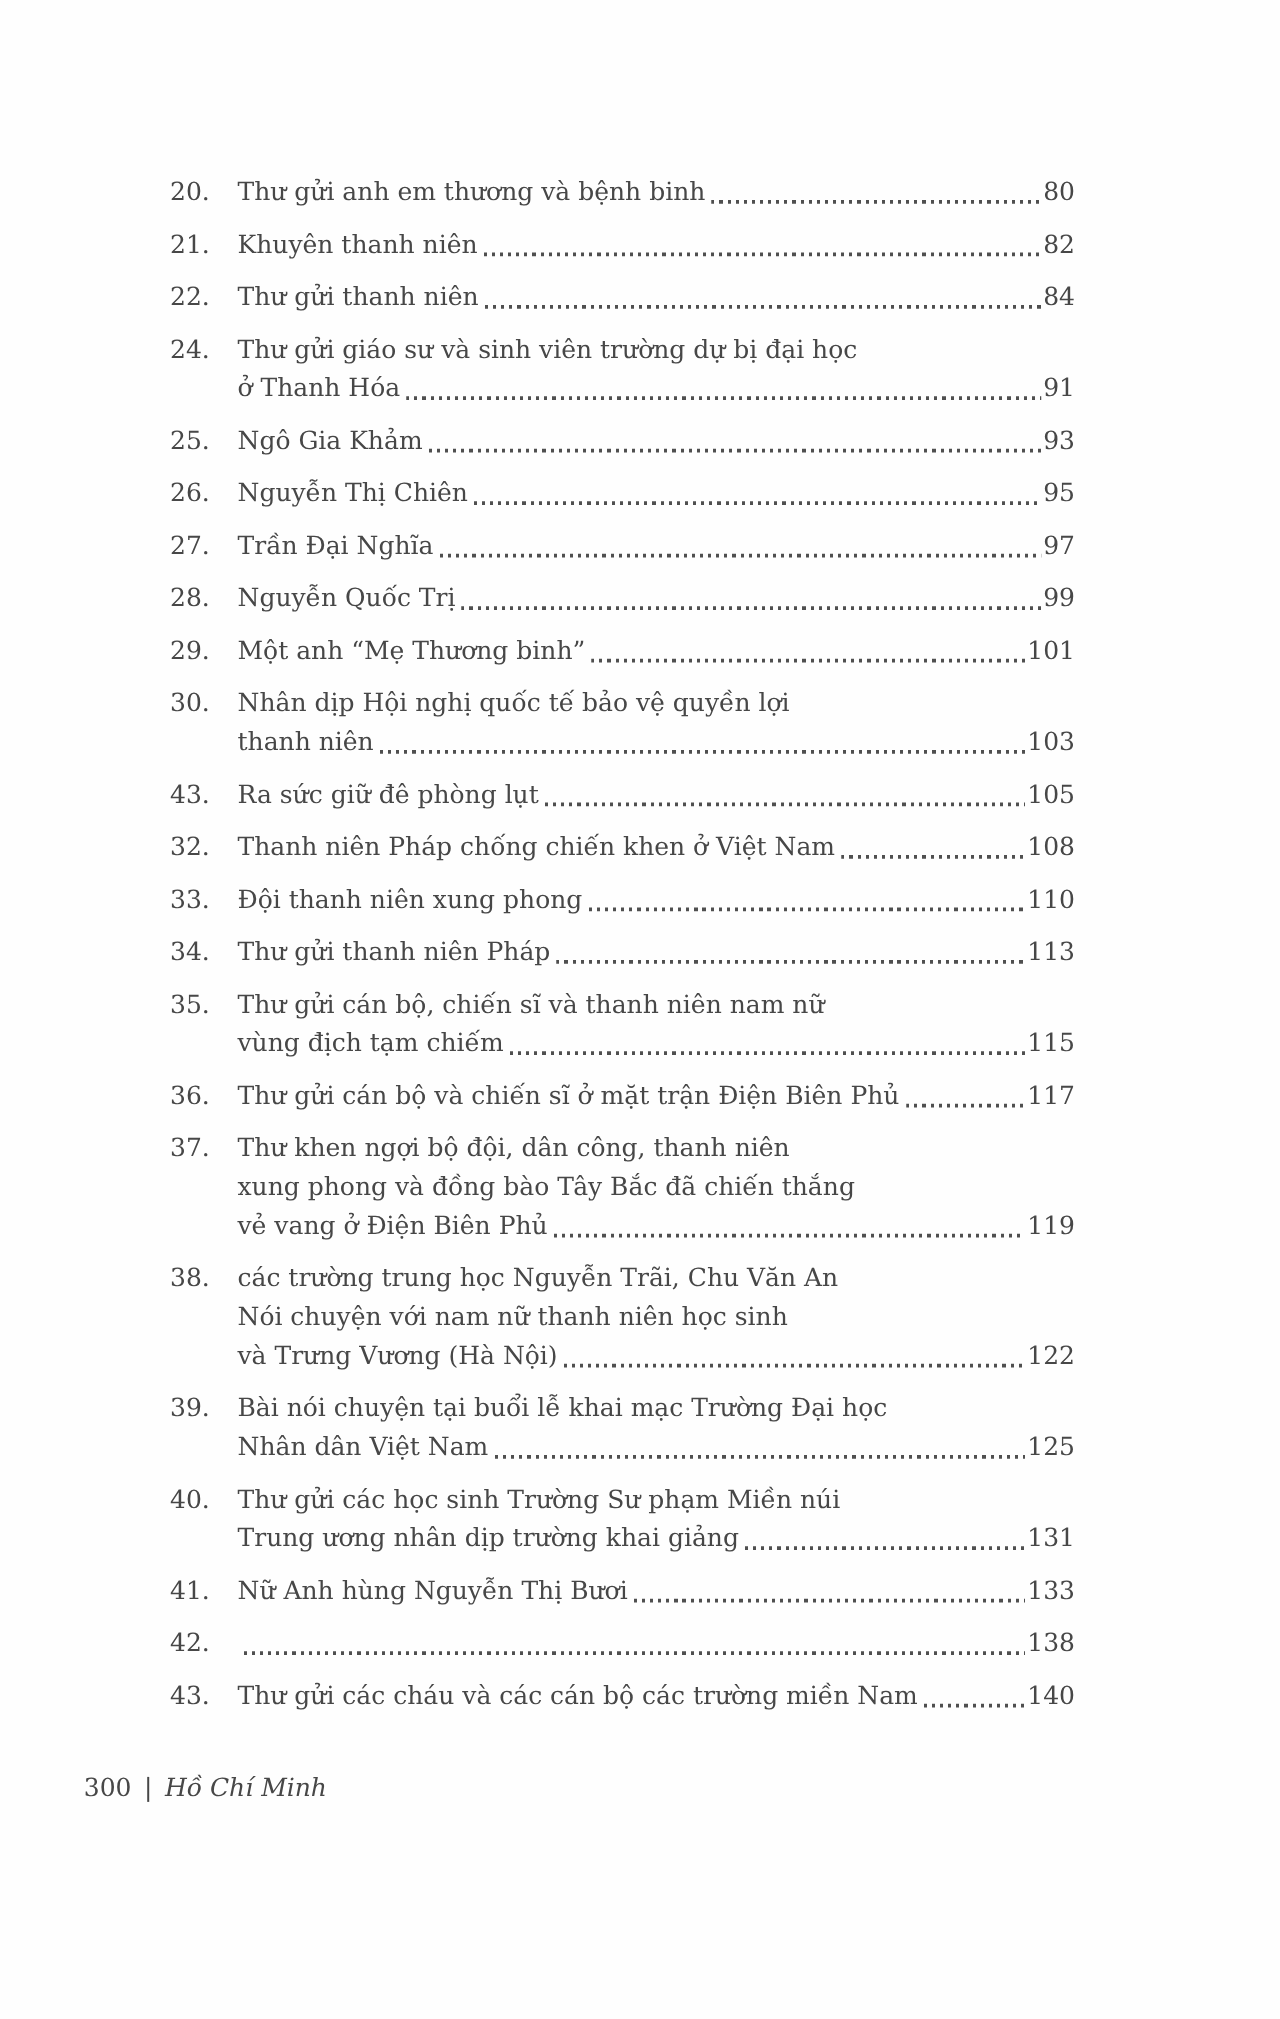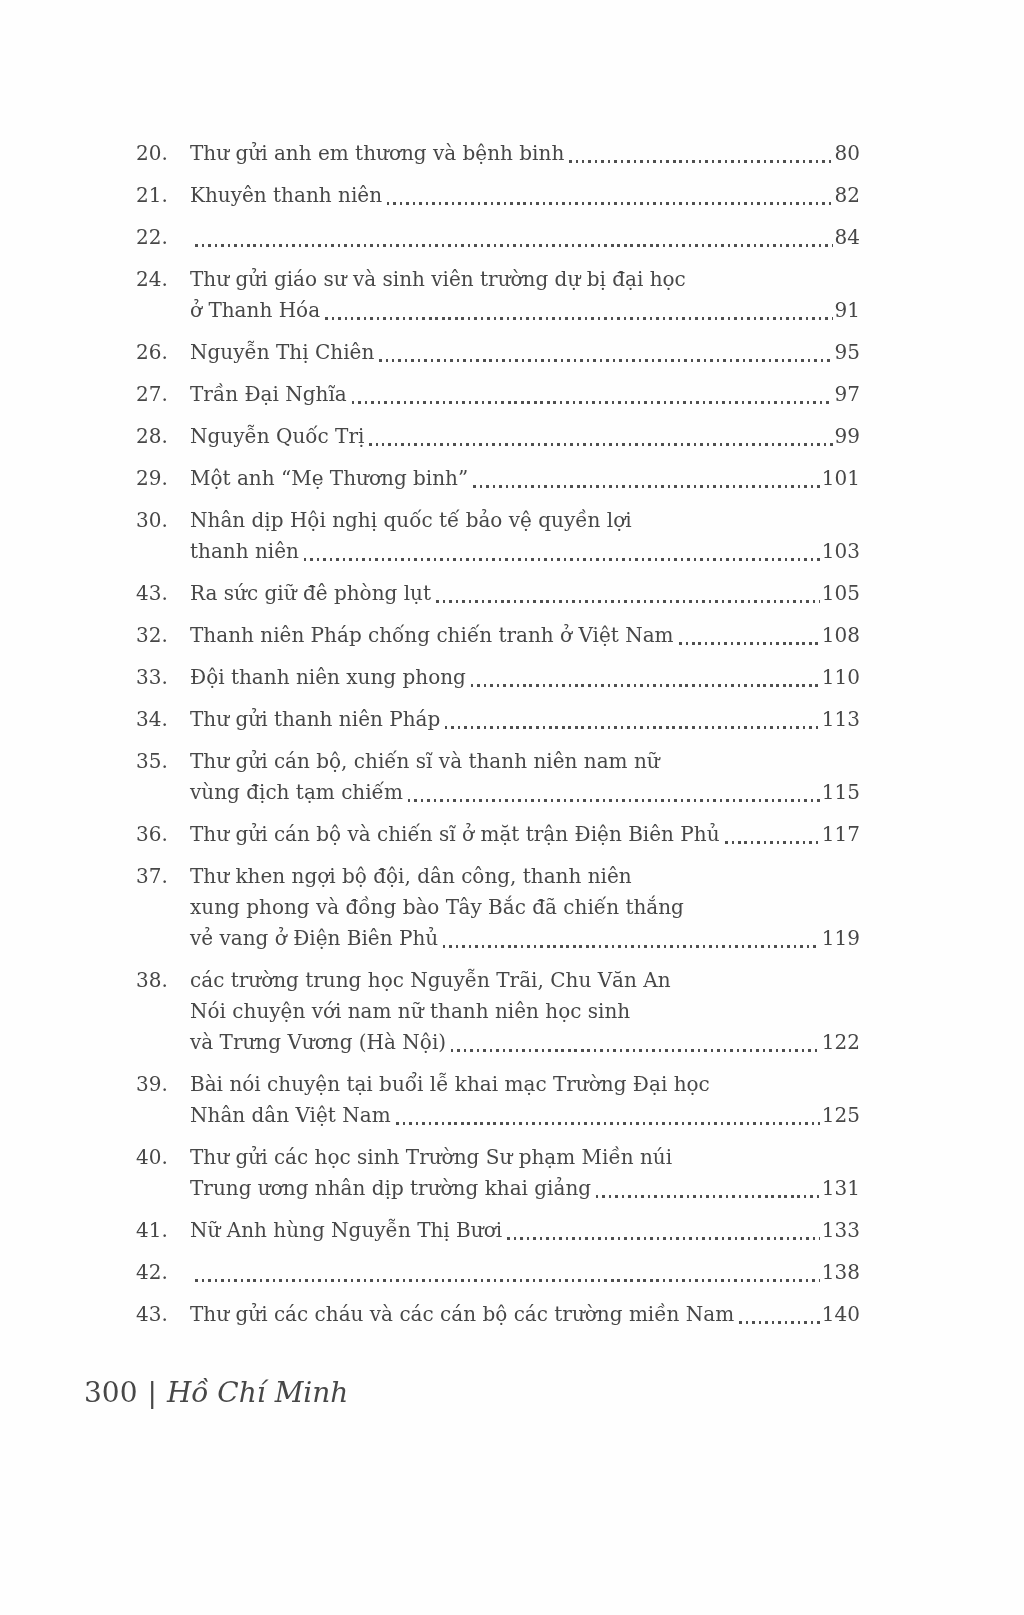--- a/index.html
+++ b/index.html
@@ -55,22 +55,22 @@
     min-width: 6px;
     align-self: flex-end;
     height: 3px;
     margin: 0 2px 6px 5px;
     background-image: repeating-linear-gradient(to right, #4f4f4f 0 2.5px, transparent 2.5px 6.5px);
   }
   .pg {
     flex-shrink: 0;
   }
   .footer {
-    margin: 46px 0 0 84px;
-    font-size: 28px;
+    margin: 46px 0 0 67px;
+    font-size: 20px;
     display: flex;
     align-items: center;
   }
   .footer .sep {
     margin: 0 10px;
     font-weight: 400;
   }
   .footer .book {
     font-style: italic;
   }
@@ -100,39 +100,50 @@
             <span class="leader"></span>
             <span class="pg">82</span>
           </div>
         </div>
   </div>
 
   <div class="entry">
     <span class="num">22.</span>
     <div class="body">
           <div class="line last">
+            <span class="txt">Thư gửi thanh niên</span>
             <span class="leader"></span>
             <span class="pg">84</span>
           </div>
         </div>
   </div>
 
 
   <div class="entry">
     <span class="num">24.</span>
     <div class="body">
           <div class="line"><span class="txt">Thư gửi giáo sư và sinh viên trường dự bị đại học</span></div>
           <div class="line last">
             <span class="txt">ở Thanh Hóa</span>
             <span class="leader"></span>
             <span class="pg">91</span>
           </div>
         </div>
   </div>
 
+  <div class="entry">
+    <span class="num">25.</span>
+    <div class="body">
+          <div class="line last">
+            <span class="txt">Ngô Gia Khảm</span>
+            <span class="leader"></span>
+            <span class="pg">93</span>
+          </div>
+        </div>
+  </div>
 
   <div class="entry">
     <span class="num">26.</span>
     <div class="body">
           <div class="line last">
             <span class="txt">Nguyễn Thị Chiên</span>
             <span class="leader"></span>
             <span class="pg">95</span>
           </div>
         </div>
@@ -191,21 +202,21 @@
             <span class="leader"></span>
             <span class="pg">105</span>
           </div>
         </div>
   </div>
 
   <div class="entry">
     <span class="num">32.</span>
     <div class="body">
           <div class="line last">
-            <span class="txt">Thanh niên Pháp chống chiến tranh ở Việt Nam</span>
+            <span class="txt">Thanh niên Pháp chống chiến khen ở Việt Nam</span>
             <span class="leader"></span>
             <span class="pg">108</span>
           </div>
         </div>
   </div>
 
   <div class="entry">
     <span class="num">33.</span>
     <div class="body">
           <div class="line last">

